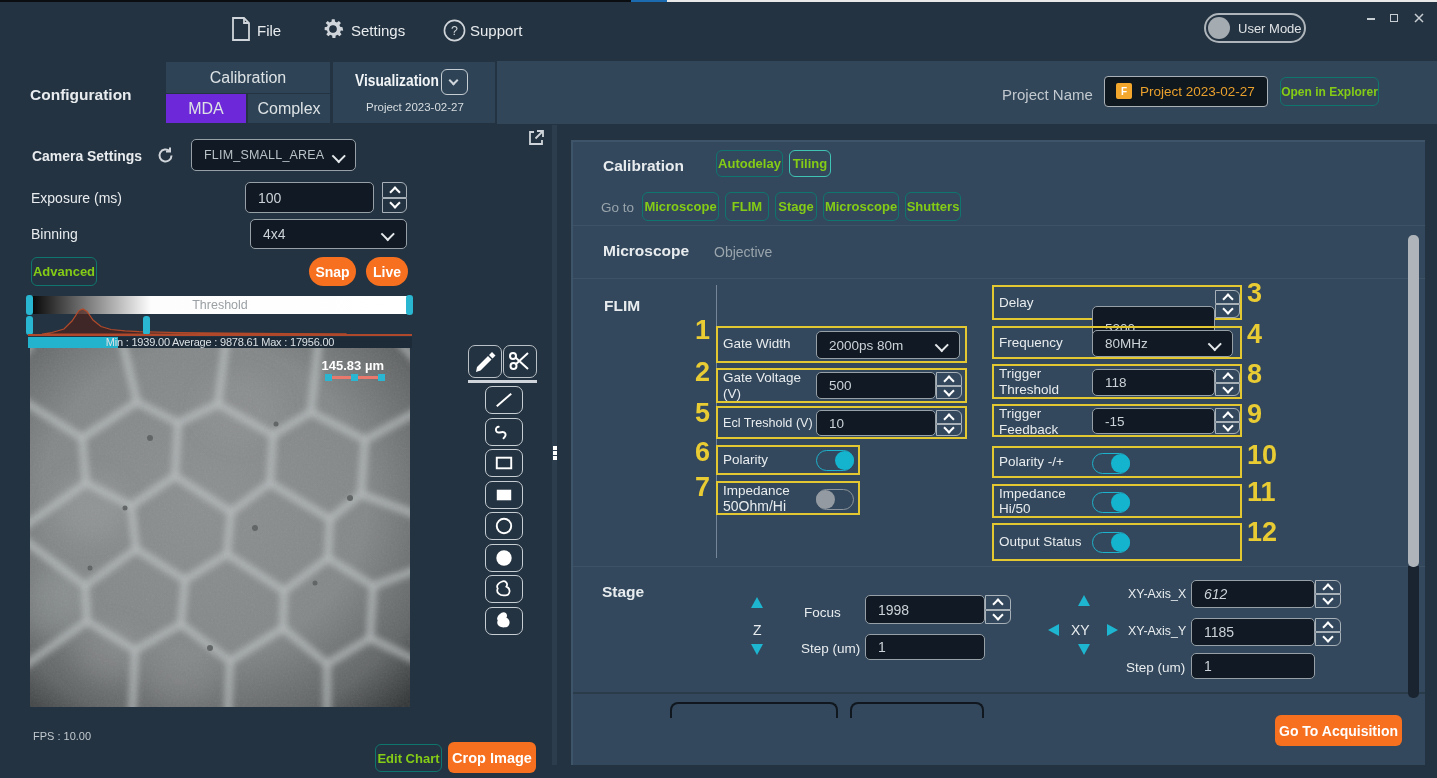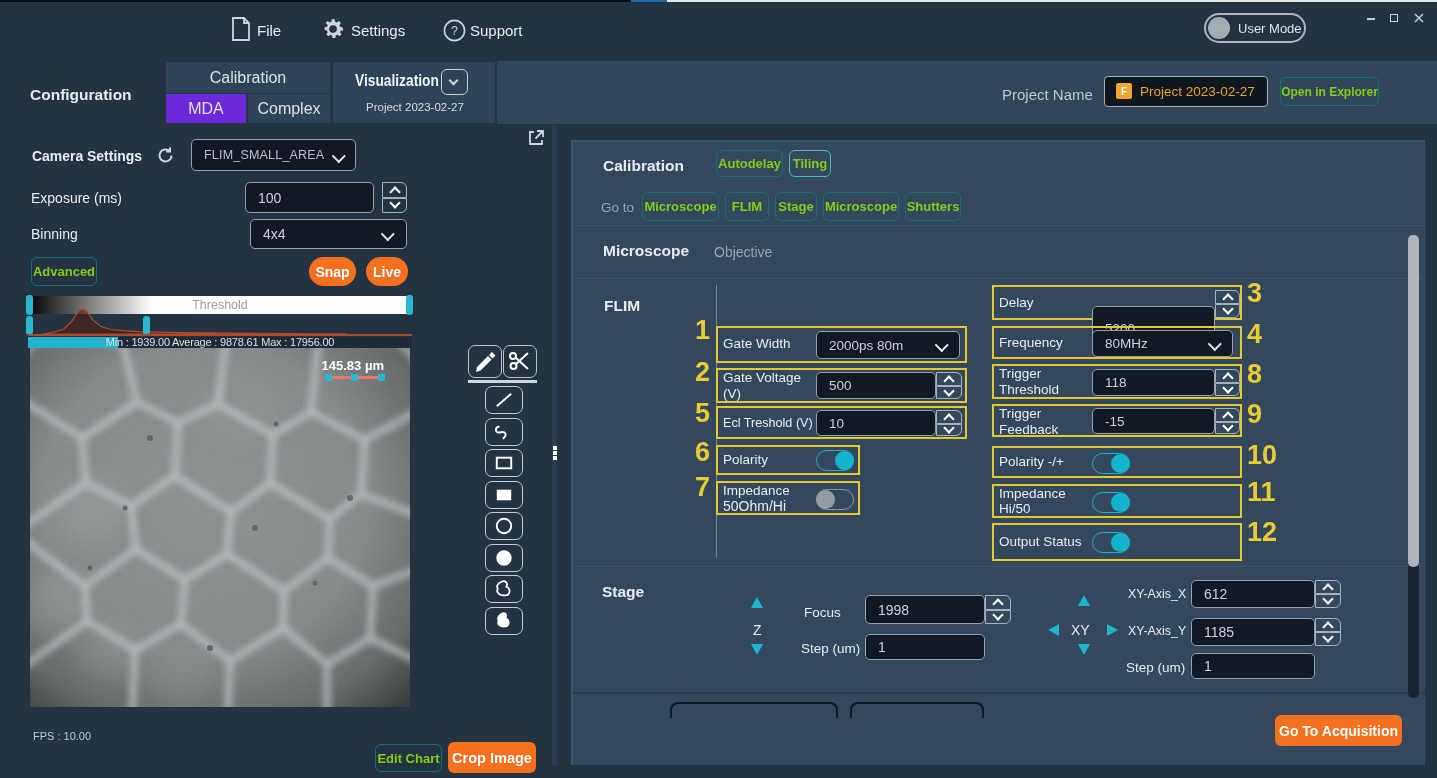--- a/index.html
+++ b/index.html
@@ -439,21 +439,21 @@
     </div>
     <span class="abs txt" style="left:228px;top:499px;font-size:13.5px;">Step (um)</span>
     <div class="input abs" style="left:292px;top:492px;width:120px;height:26px;">1</div>
 
     <div class="tri" style="left:505px;top:453px;border-left:6px solid transparent;border-right:6px solid transparent;border-bottom:11px solid #1db5cf;"></div>
     <div class="tri" style="left:475px;top:482px;border-top:6px solid transparent;border-bottom:6px solid transparent;border-right:11px solid #1db5cf;"></div>
     <span class="abs txt" style="left:498px;top:480px;font-size:14px;">XY</span>
     <div class="tri" style="left:534px;top:482px;border-top:6px solid transparent;border-bottom:6px solid transparent;border-left:11px solid #1db5cf;"></div>
     <div class="tri" style="left:505px;top:502px;border-left:6px solid transparent;border-right:6px solid transparent;border-top:11px solid #1db5cf;"></div>
     <span class="abs txt" style="left:555px;top:444px;font-size:13.5px;transform:scaleX(0.92);transform-origin:0 0;">XY-Axis_X</span>
-    <div class="input abs" style="left:618px;top:438px;width:124px;height:28px;">612</div>
+    <div class="input abs" style="left:618px;top:438px;width:124px;height:28px;font-style:italic;">612</div>
     <div class="spin" style="left:742px;top:438px;width:26px;height:28px;">
       <div class="b up">
           <span class="chevS"></span>
         </div>
       <div class="b dn">
           <span class="chevS"></span>
         </div>
     </div>
     <span class="abs txt" style="left:555px;top:481px;font-size:13.5px;transform:scaleX(0.92);transform-origin:0 0;">XY-Axis_Y</span>
     <div class="input abs" style="left:618px;top:476px;width:124px;height:28px;">1185</div>

